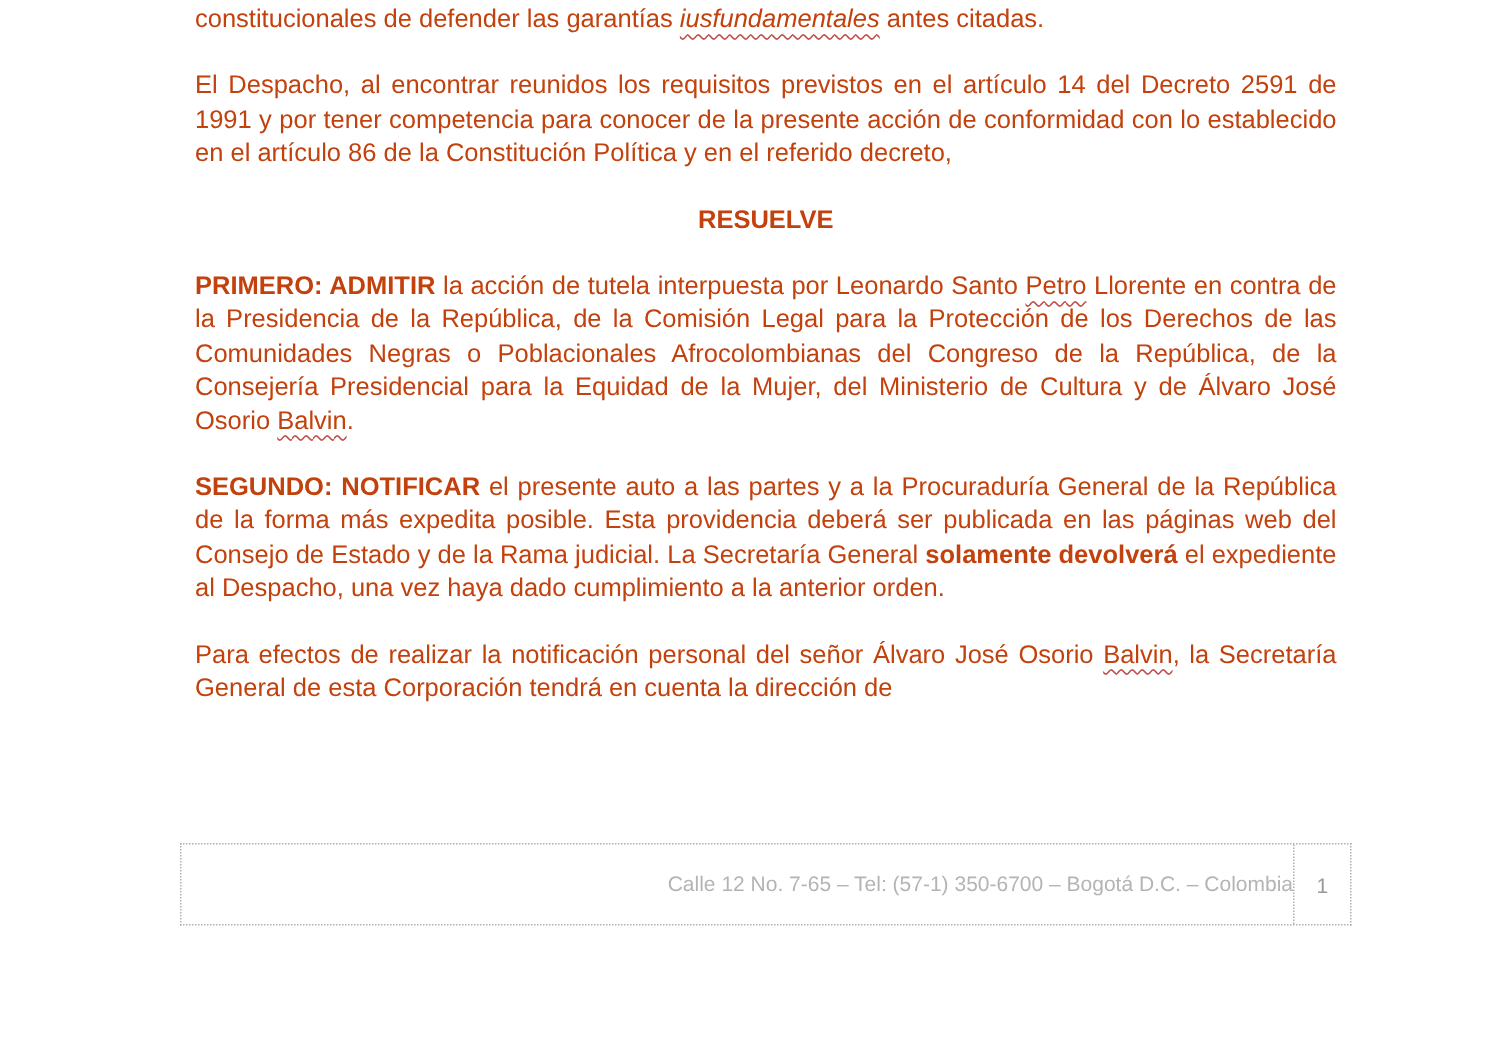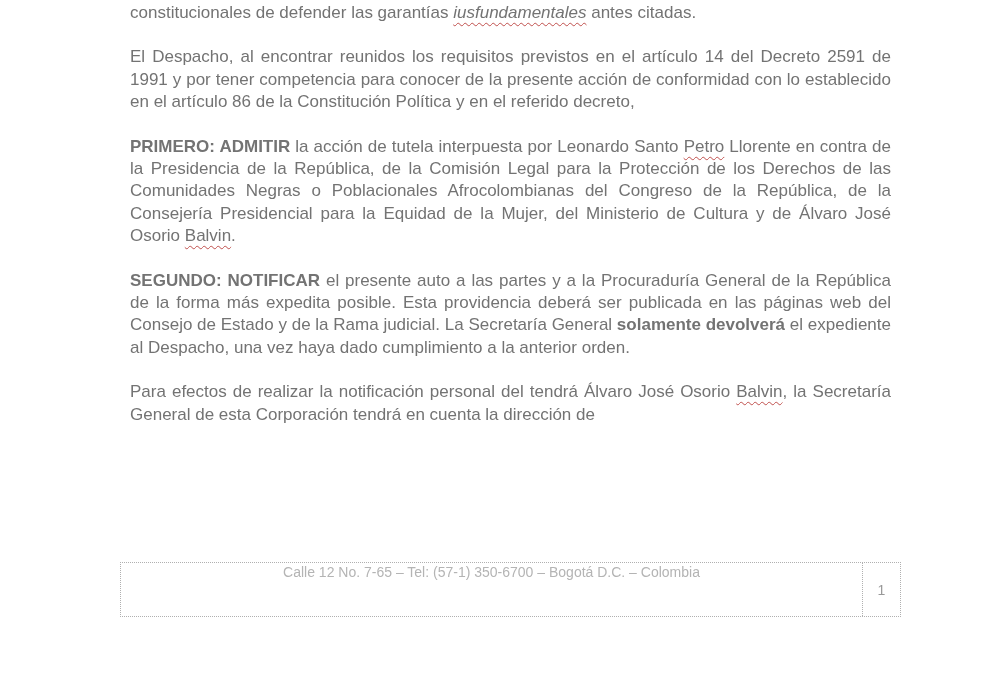--- a/index.html
+++ b/index.html
@@ -12,21 +12,21 @@
     width: 1006px;
     height: 693px;
     overflow: hidden;
     font-family: "Liberation Sans", sans-serif;
   }
   .doc-body {
     position: absolute;
     left: 130px;
     top: 2px;
     width: 761px;
-    color: #737373;
+    color: #c2410c;
     font-size: 17px;
     line-height: 22.4px;
   }
   .para {
     margin: 0 0 22px 0;
     text-align: justify;
   }
   .para.center {
     text-align: center;
   }
@@ -48,22 +48,23 @@
     height: 55px;
     box-sizing: border-box;
     border: 1px dotted #b0b0b0;
     display: flex;
     align-items: stretch;
     background: #ffffff;
   }
   .footer-address {
     flex: 1;
     display: flex;
+    flex-direction: column;
     justify-content: center;
-    text-align: left;
+    text-align: right;
     color: #b4b4b4;
     font-size: 14px;
     line-height: 19px;
   }
   .footer-page {
     width: 38px;
     box-sizing: border-box;
     border-left: 1px dotted #b0b0b0;
     display: flex;
     align-items: center;
@@ -71,23 +72,24 @@
     color: #999999;
     font-size: 14px;
   }
 </style>
 </head>
 <body>
 
 <div class="doc-body">
     <p class="para"><span>constitucionales de defender las garantías </span><span class="i sq">iusfundamentales</span><span> antes citadas.</span></p>
     <p class="para"><span>El Despacho, al encontrar reunidos los requisitos previstos en el artículo 14 del Decreto 2591 de 1991 y por tener competencia para conocer de la presente acción de conformidad con lo establecido en el artículo 86 de la Constitución Política y en el referido decreto,</span></p>
+    <p class="para center"><span class="b">RESUELVE</span></p>
     <p class="para"><span class="b">PRIMERO: ADMITIR</span><span> la acción de tutela interpuesta por Leonardo Santo </span><span class="sq">Petro</span><span> Llorente en contra de la Presidencia de la República, de la Comisión Legal para la Protección de los Derechos de las Comunidades Negras o Poblacionales Afrocolombianas del Congreso de la República, de la Consejería Presidencial para la Equidad de la Mujer, del Ministerio de Cultura y de Álvaro José Osorio </span><span class="sq">Balvin</span><span>.</span></p>
     <p class="para"><span class="b">SEGUNDO: NOTIFICAR</span><span> el presente auto a las partes y a la Procuraduría General de la República de la forma más expedita posible. Esta providencia deberá ser publicada en las páginas web del Consejo de Estado y de la Rama judicial. La Secretaría General </span><span class="b">solamente devolverá</span><span> el expediente al Despacho, una vez haya dado cumplimiento a la anterior orden.</span></p>
-    <p class="para"><span>Para efectos de realizar la notificación personal del tendrá Álvaro José Osorio </span><span class="sq">Balvin</span><span>, la Secretaría General de esta Corporación tendrá en cuenta la dirección de</span></p>
+    <p class="para"><span>Para efectos de realizar la notificación personal del señor Álvaro José Osorio </span><span class="sq">Balvin</span><span>, la Secretaría General de esta Corporación tendrá en cuenta la dirección de</span></p>
   </div>
 
 <div class="footer">
   <div class="footer-address">
     <div>Calle 12 No. 7-65 – Tel: (57-1) 350-6700 – Bogotá D.C. – Colombia</div>
   </div>
   <div class="footer-page">1</div>
 </div>
 
 </body></html>

